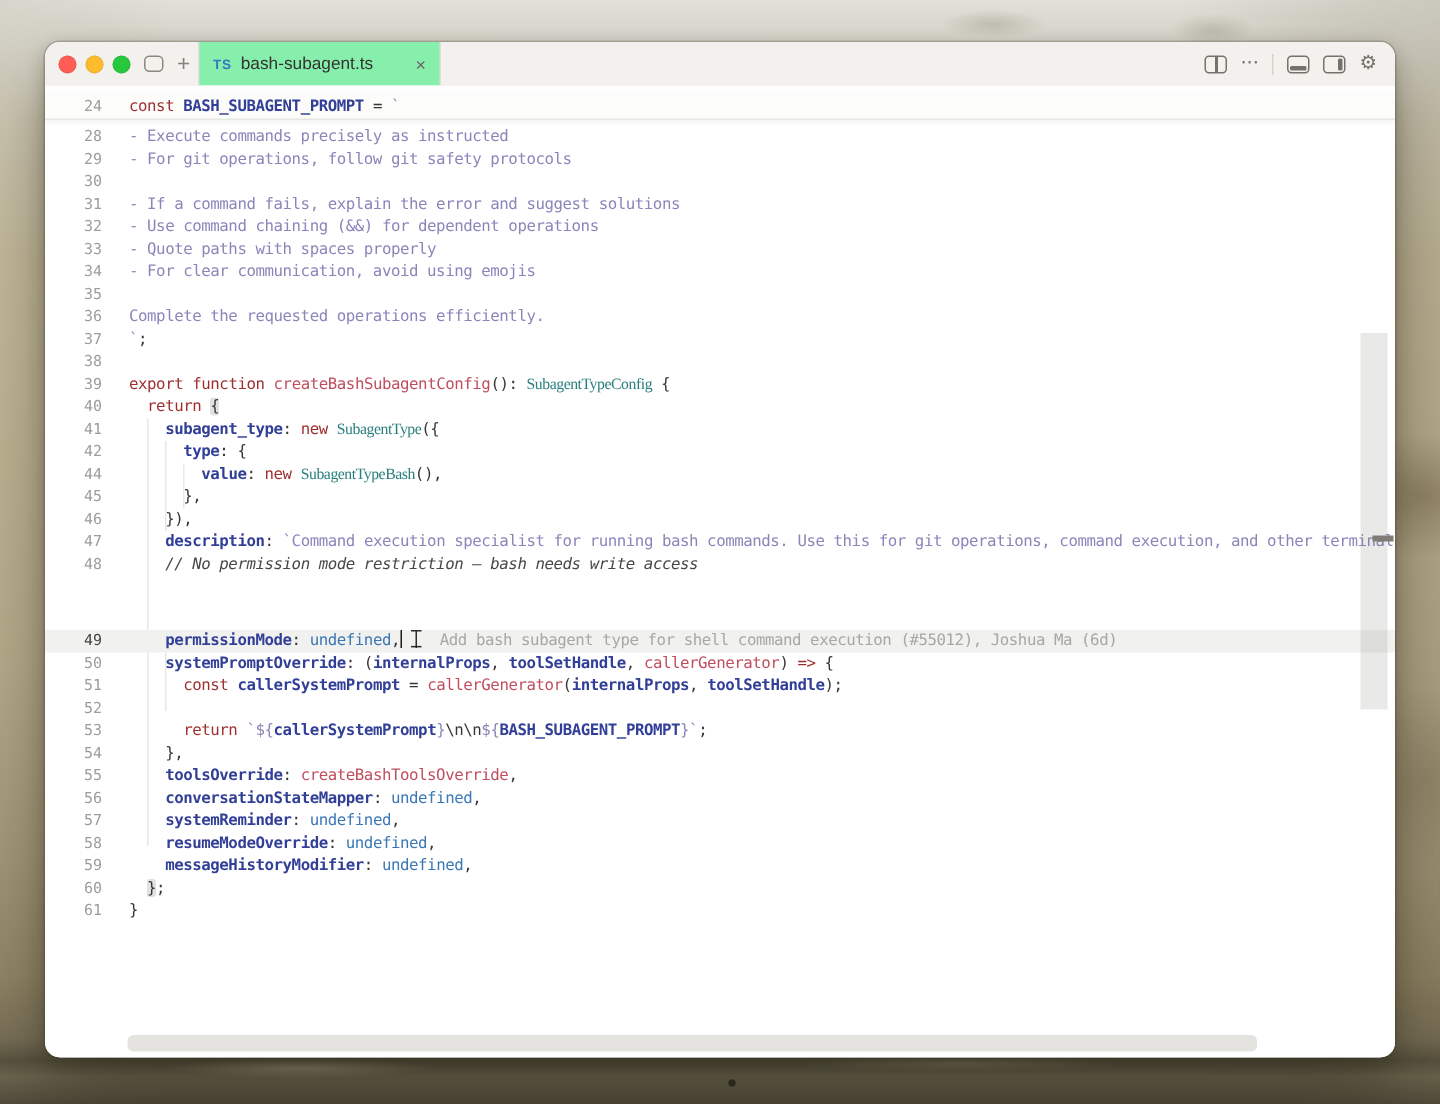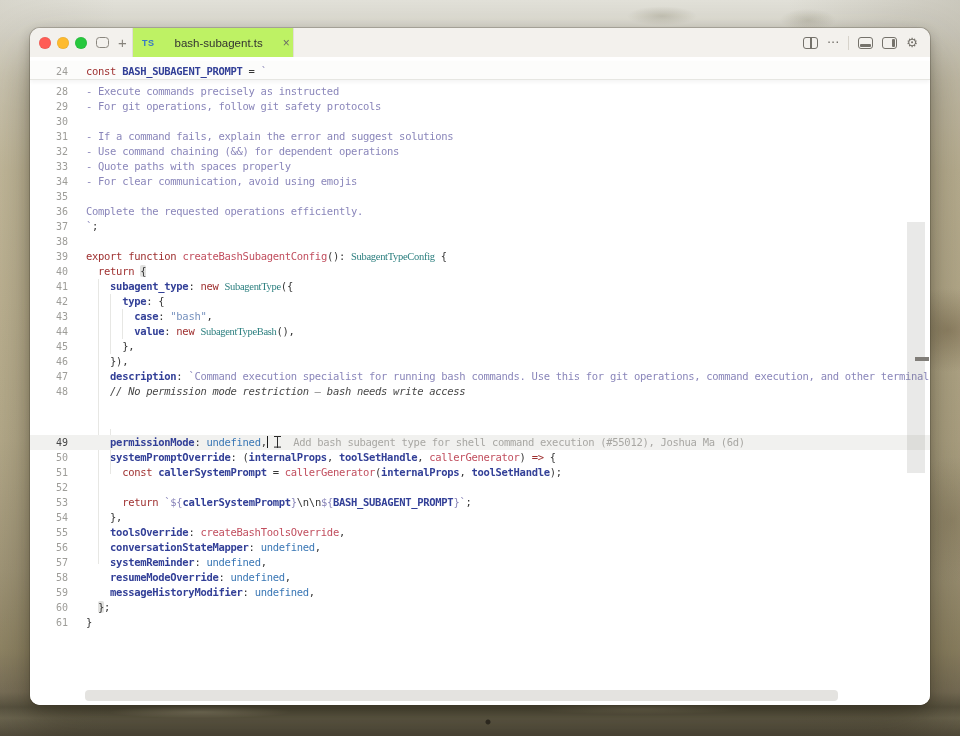--- a/index.html
+++ b/index.html
@@ -23,23 +23,23 @@
     border-radius:10px;background:#ffffff;overflow:hidden;
     box-shadow:0 24px 50px rgba(40,35,22,.45),0 4px 12px rgba(40,35,22,.30),0 0 0 1px rgba(70,64,50,.25);}
   
   .titlebar{position:absolute;top:0;left:0;right:0;height:29px;background:#f3f1ed;
     border-bottom:1px solid #d9d6cf;}
   .lights{position:absolute;left:9px;top:9px;display:flex;gap:6px;}
   .light{width:12px;height:12px;border-radius:50%;box-shadow:inset 0 0 1px rgba(0,0,0,.25);}
   .tbleft{position:absolute;left:66px;top:0;height:29px;display:flex;align-items:center;gap:9px;color:#86837c;}
   .ic-square{width:13px;height:11px;border:1.5px solid #8a877f;border-radius:3.5px;box-sizing:border-box;}
   .glyph-plus{font-size:15px;line-height:15px;color:#86837c;}
-  .tab{position:absolute;left:102px;top:0;height:29px;width:142px;background:#bef264;
+  .tab{position:absolute;left:102px;top:0;height:29px;width:142px;background:#86efac;
     border-left:1px solid #e2ded7;border-right:1px solid #e2ded7;display:flex;align-items:center;
-    padding:0 9px;gap:20px;box-sizing:content-box;}
+    padding:0 9px;gap:6px;box-sizing:content-box;}
   .tab-lang{font-size:9px;font-weight:bold;letter-spacing:.5px;}
   .tab-name{font-size:11.5px;color:#333330;white-space:nowrap;}
   .tab-close{margin-left:auto;font-size:12px;color:#6a6a66;line-height:12px;}
   .tbright{position:absolute;right:12px;top:0;height:29px;display:flex;align-items:center;gap:9px;color:#75726b;}
   .ic-split{width:15px;height:12px;border:1.5px solid #75726b;border-radius:3px;position:relative;box-sizing:border-box;}
   .ic-split::after{content:"";position:absolute;left:50%;top:0;bottom:0;width:1.5px;background:#75726b;}
   .glyph-dots{font-size:13px;font-family:"DejaVu Sans",sans-serif;}
   .tb-div{width:1px;height:14px;background:#d7d3cb;}
   .ic-panel{width:15px;height:12px;border:1.5px solid #75726b;border-radius:3px;position:relative;box-sizing:border-box;}
   .ic-panel.bottom::after{content:"";position:absolute;left:1px;right:1px;bottom:1px;height:3px;background:#75726b;border-radius:1px;}
@@ -172,24 +172,20 @@
         </div>
         <div class="crow">
           <div class="gut">41</div>
           <div class="ctext"><span class="t-pun">    </span><span class="t-prop">subagent_type</span><span class="t-pun">: </span><span class="t-kw">new</span><span class="t-pun"> </span><span class="t-type">SubagentType</span><span class="t-pun">({</span></div>
         </div>
         <div class="crow">
           <div class="gut">42</div>
           <div class="ctext"><span class="t-pun">      </span><span class="t-prop">type</span><span class="t-pun">: {</span></div>
         </div>
         <div class="crow">
-          <div class="gut">43</div>
-          <div class="ctext"><span class="t-pun">        </span><span class="t-prop">case</span><span class="t-pun">: </span><span class="t-str">"bash"</span><span class="t-pun">,</span></div>
-        </div>
-        <div class="crow">
           <div class="gut">44</div>
           <div class="ctext"><span class="t-pun">        </span><span class="t-prop">value</span><span class="t-pun">: </span><span class="t-kw">new</span><span class="t-pun"> </span><span class="t-type">SubagentTypeBash</span><span class="t-pun">(),</span></div>
         </div>
         <div class="crow">
           <div class="gut">45</div>
           <div class="ctext"><span class="t-pun">      },</span></div>
         </div>
         <div class="crow">
           <div class="gut">46</div>
           <div class="ctext"><span class="t-pun">    }),</span></div>

